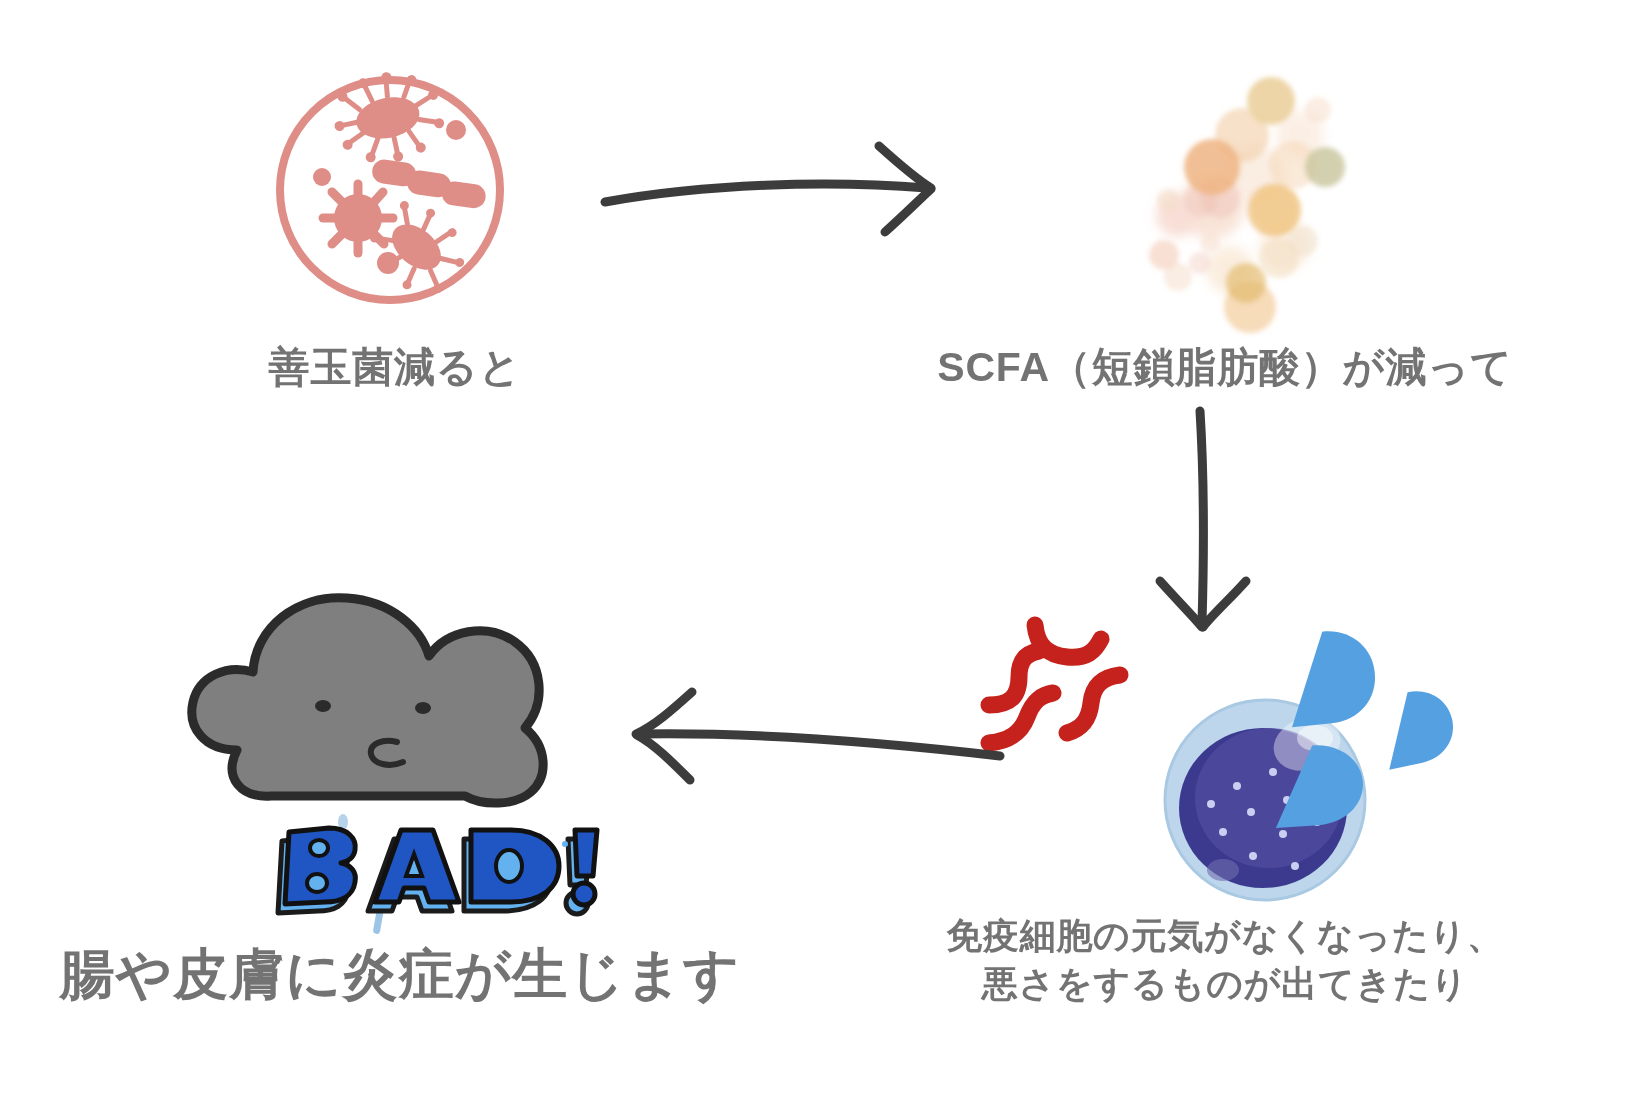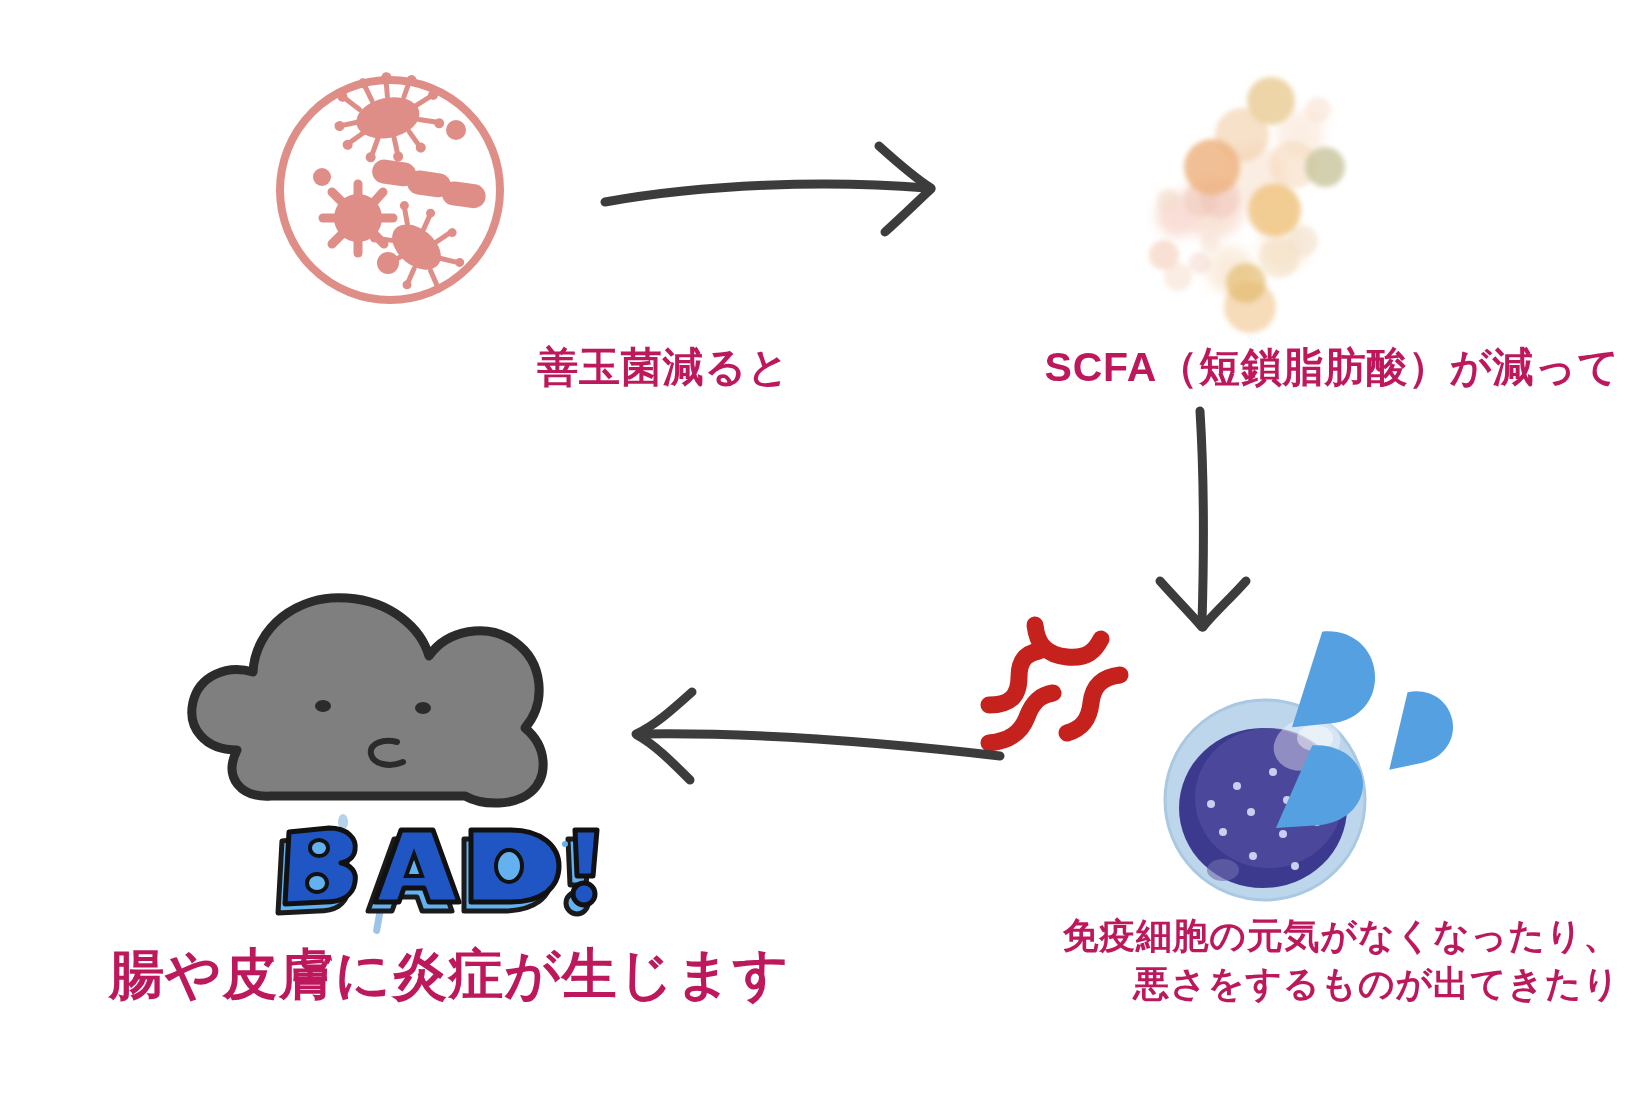--- a/index.html
+++ b/index.html
@@ -18,25 +18,25 @@
     position: absolute;
     left: 0; top: 0;
     width: 1644px;
     height: 1096px;
   }
   .node { position: absolute; }
 
   
   .caption {
     position: absolute;
-    color: #be185d;
+    color: #737373;
     font-weight: 700;
     letter-spacing: 0.02em;
     white-space: nowrap;
-    text-align: right;
+    text-align: center;
     line-height: 1.32;
   }
 
   #cap-bacteria {
     left: 0; top: 340px; width: 790px;
     font-size: 41px;
   }
   #cap-scfa {
     left: 830px; top: 340px; width: 790px;
     font-size: 41px;

